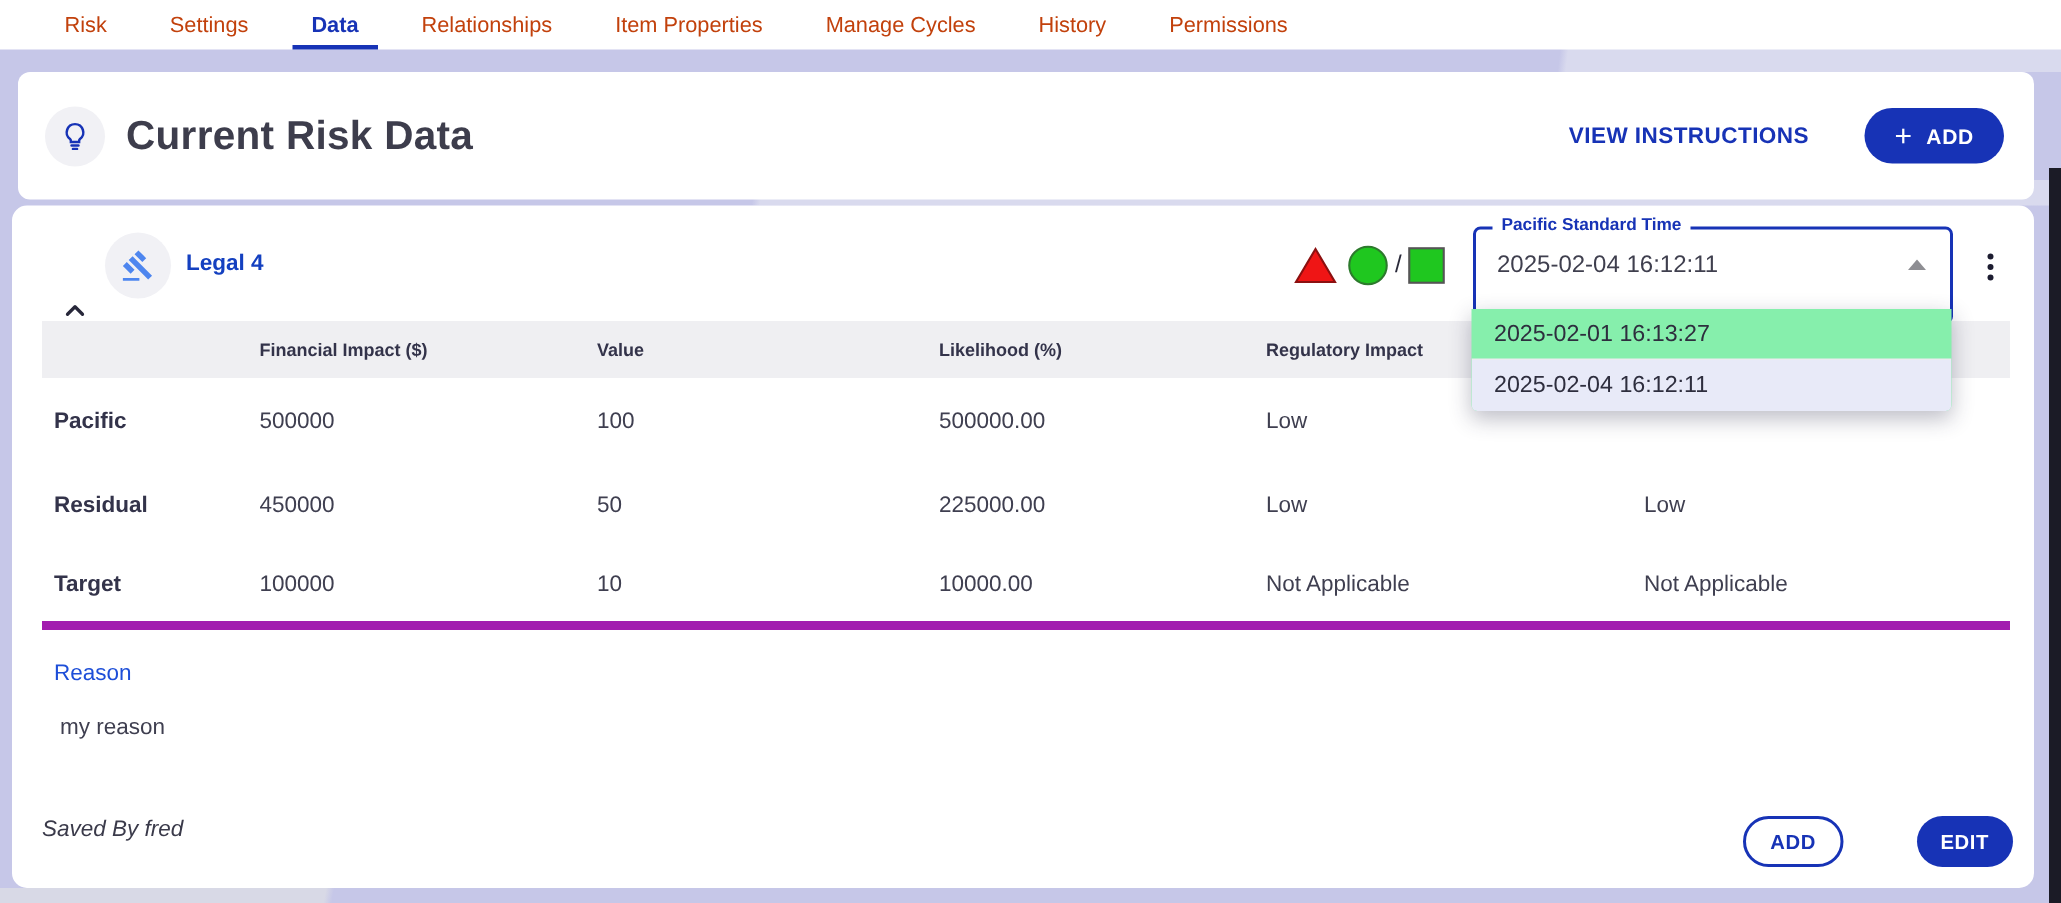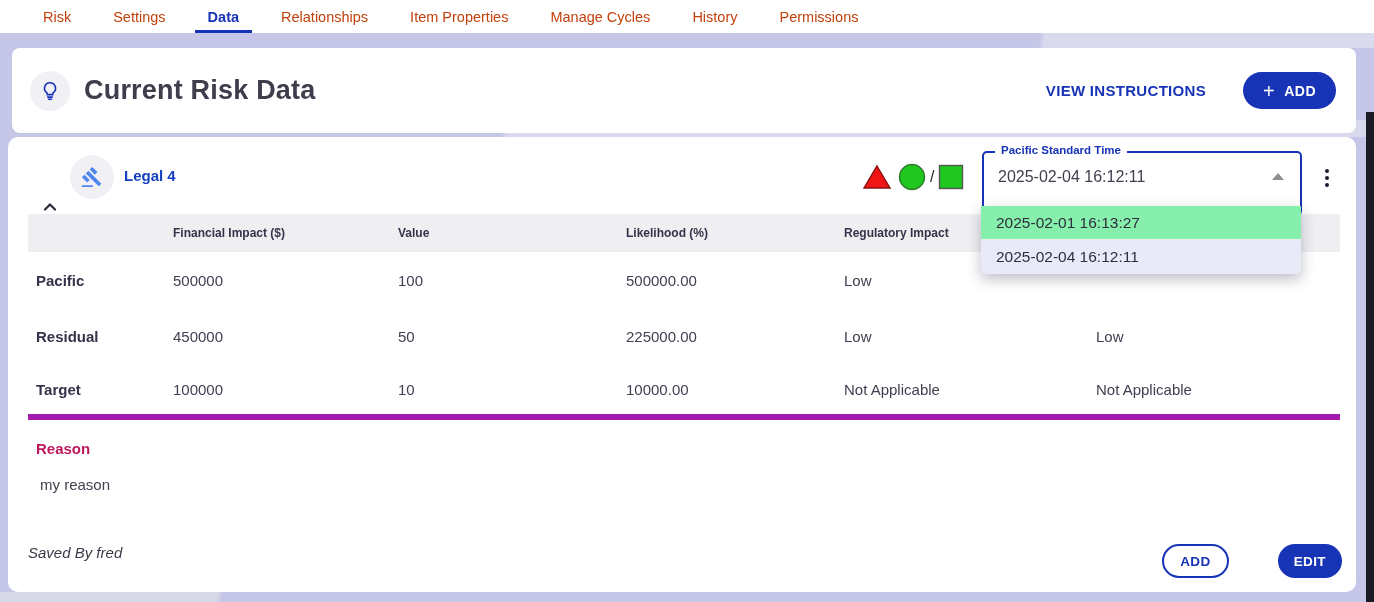--- a/index.html
+++ b/index.html
@@ -79,21 +79,21 @@
   .thead { position:absolute; left:20px; top:77px; width:1312px; height:38px;
            background:#efeff2; font-weight:bold; font-size:12px; color:#33334a; }
   .thead > div, .trow > div { padding-left:8px; }
   .tbody { position:absolute; left:20px; top:115px; width:1312px; }
   .trow { height:56px; font-size:15px; color:#3f3f50; }
   .trow .rowlabel { font-weight:bold; color:#33334a; }
   .trow.last { border-bottom:6px solid #a21caf; }
 
   
   .reason-block { position:absolute; left:28px; top:303px; }
-  .reason-label { font-size:15px; font-weight:bold; color:#be185d; }
+  .reason-label { font-size:15px; font-weight:normal; color:#1d4ed8; }
   .reason-value { font-size:15px; color:#3f3f50; margin-top:19px; padding-left:4px; }
 
   
   .card-footer { position:absolute; left:0; bottom:12px; width:100%; height:36px;
                  display:flex; align-items:flex-start; padding:0 14px 0 20px;gap:40px; }
   .saved-by { font-style:italic; font-size:15px; color:#3a3a4a; flex:1; }
   .btn-outline { border:2px solid #1733b6; background:#fff; color:#1733b6;
                  font-weight:bold; font-size:13.5px; letter-spacing:.4px; height:34px;
                  min-width:64px; padding:0 16px; border-radius:18px; cursor:pointer;
                  margin-right:9px; }

